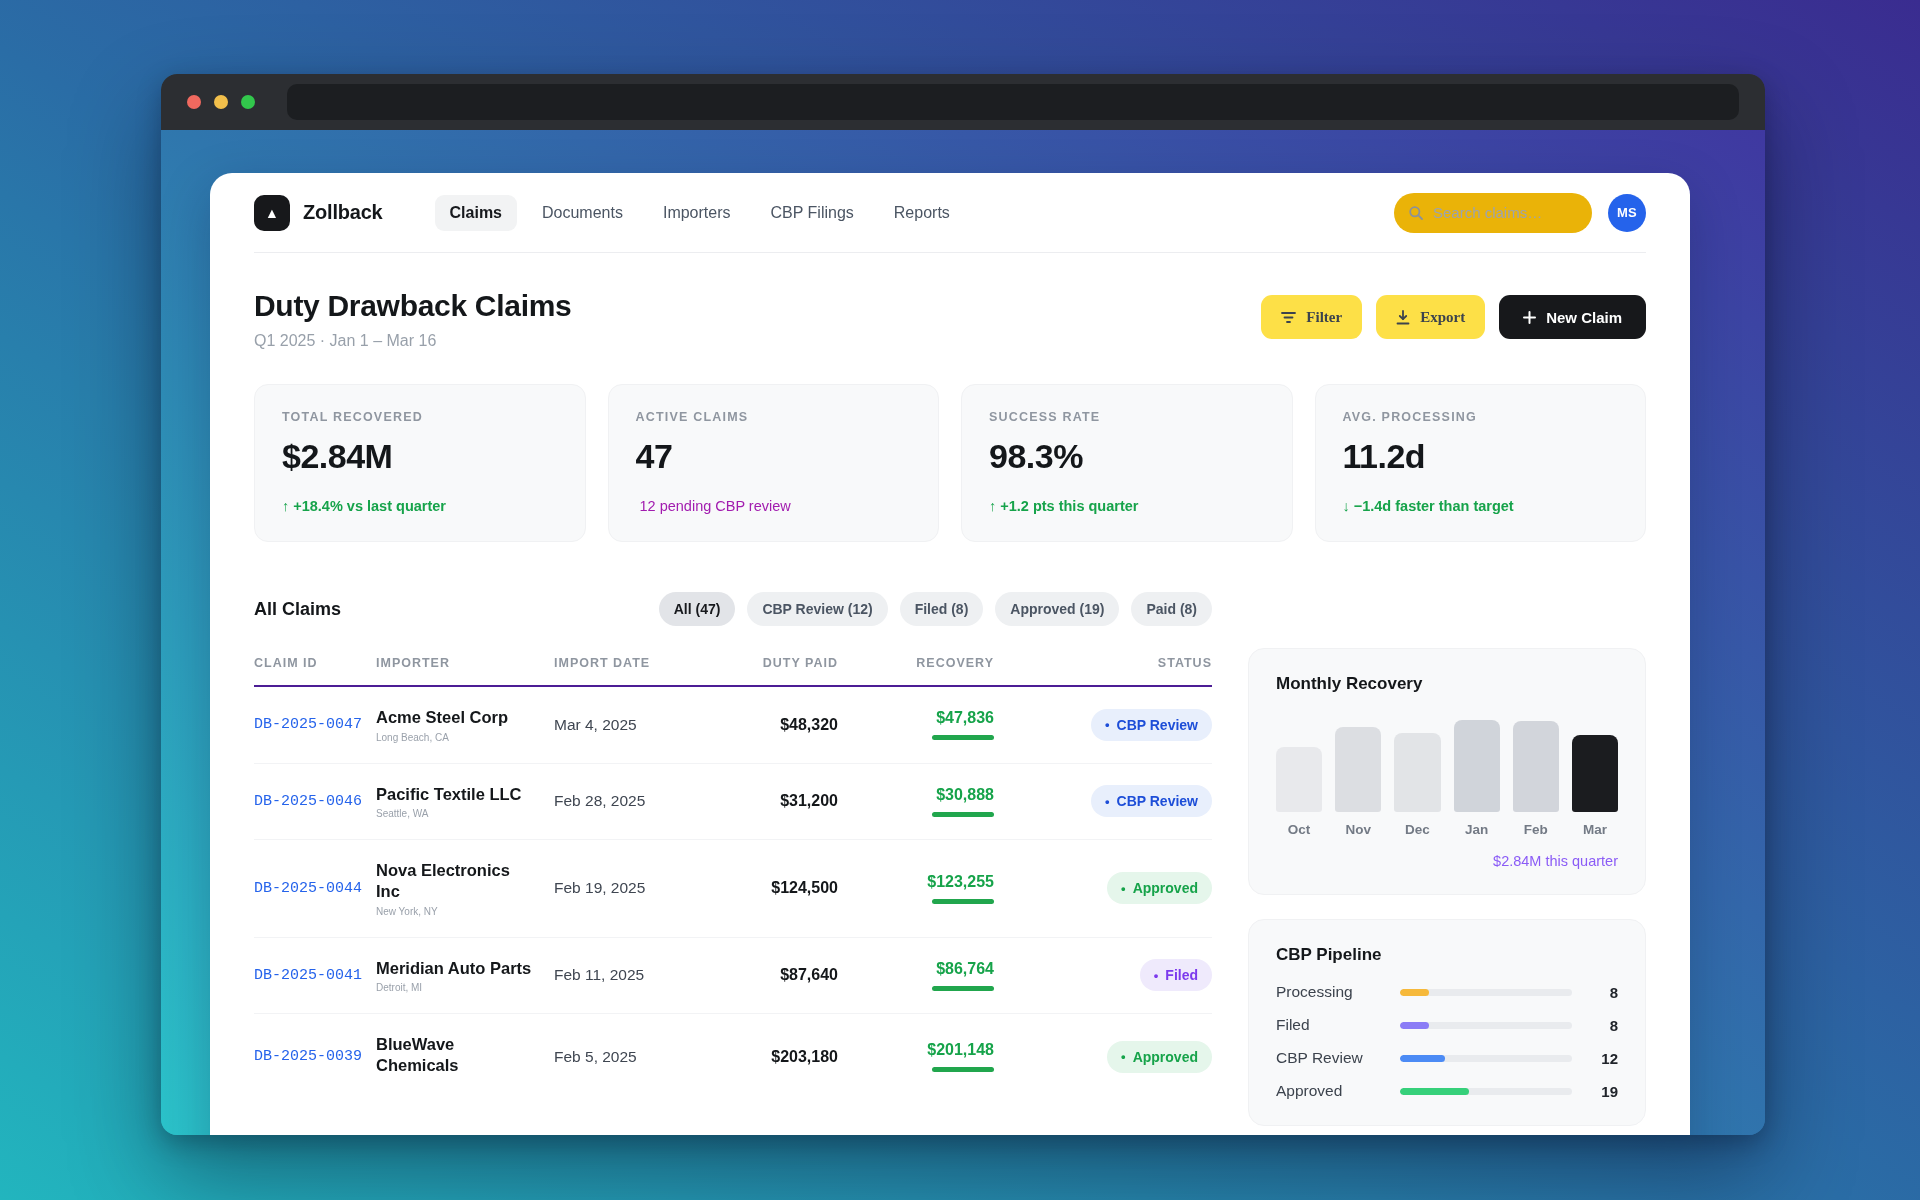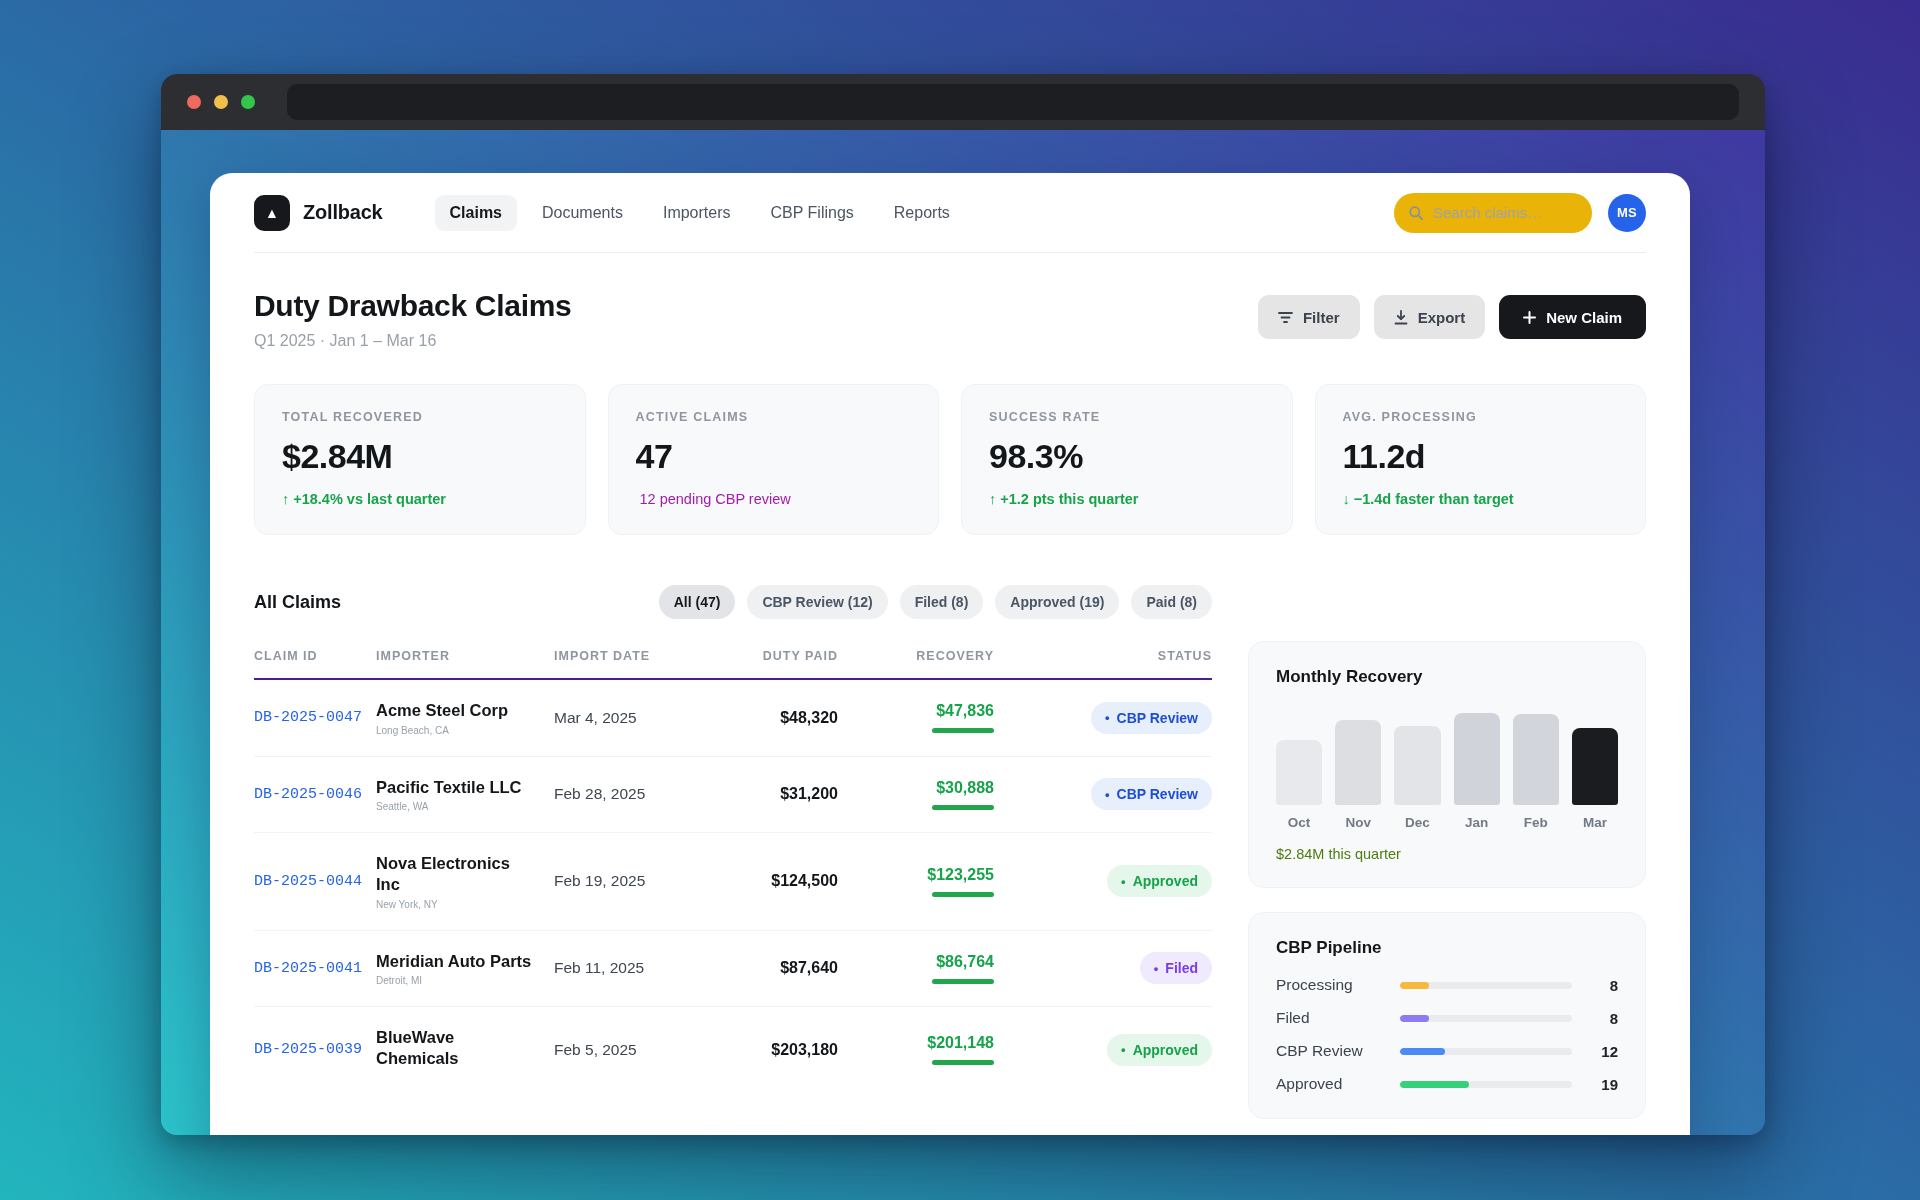--- a/index.html
+++ b/index.html
@@ -42,29 +42,29 @@
   .search-pill { width:198px; height:40px; border-radius:20px; background:#eab308; display:flex; align-items:center; padding:0 14px; gap:9px; }
   .search-pill input { border:none; outline:none; background:transparent; font-size:15px; color:#374151; width:140px; font-family:inherit; }
   .search-pill input::placeholder { color:#9ca3af; }
   .avatar { width:38px; height:38px; border-radius:50%; background:#2563eb; color:#fff; font-size:13px; font-weight:800; display:flex; align-items:center; justify-content:center; letter-spacing:.3px; }
   
   .page-head { display:flex; align-items:flex-start; justify-content:space-between; margin-top:36px; }
   .page-title { font-size:30px; font-weight:800; letter-spacing:-.3px; }
   .page-sub { font-size:16px; color:#98a0aa; margin-top:9px; }
   .head-actions { display:flex; gap:14px; margin-top:6px; }
   .btn { display:inline-flex; align-items:center; gap:10px; height:44px; padding:0 20px; border-radius:11px; font-size:15px; font-weight:700; cursor:pointer; border:none; font-family:inherit; }
-  .btn.ghost { background:#e5e5e5; color:#3c434d; }
+  .btn.ghost { background:#fde047; color:#3c434d;font-family:Liberation Serif, serif; }
   .btn.primary { background:#17181b; color:#fff; padding:0 24px; }
   .btn svg { display:block; }
   
   .stats { display:grid; grid-template-columns:repeat(4,1fr); gap:22px; margin-top:34px; }
   .stat-card { background:#f8f9fa; border:1px solid #f0f1f3; border-radius:14px; padding:25px 27px 27px; }
   .stat-label { font-size:12.5px; font-weight:700; letter-spacing:1.2px; color:#8f96a0; text-transform:uppercase; }
   .stat-value { font-size:34px; font-weight:800; margin-top:13px; letter-spacing:-.5px; }
-  .stat-delta { font-size:14.5px; margin-top:15px; font-weight:700; }
+  .stat-delta { font-size:14.5px; margin-top:22px; font-weight:700; }
   .stat-delta.tone-green { color:#16a34a; }
   .stat-delta.tone-gray { color:#a21caf; font-weight:400; }
   .stat-delta .arrow { margin-right:4px; }
   
   .claims-area { display:flex; gap:36px; margin-top:50px; }
   .claims-left { width:958px; }
   .claims-right { width:398px; margin-top:56px; }
   .claims-head { display:flex; align-items:center; justify-content:space-between; }
   .section-title { font-size:18px; font-weight:800; }
   .chips { display:flex; gap:12px; }
@@ -94,21 +94,21 @@
   .pill.tone-purple { background:#efeafc; color:#7c3aed; }
   
   .side-card { background:#f8f9fa; border:1px solid #f0f1f3; border-radius:16px; padding:25px 27px; }
   .side-card + .side-card { margin-top:24px; }
   .side-title { font-size:17px; font-weight:800; }
   .chart { display:flex; gap:13px; margin-top:26px; align-items:flex-end; height:92px; }
   .bar-col { flex:1; display:flex; flex-direction:column; justify-content:flex-end; height:100%; }
   .bar { width:100%; border-radius:8px 8px 3px 3px; }
   .chart-labels { display:flex; gap:13px; margin-top:10px; }
   .chart-labels span { flex:1; text-align:center; font-size:13.5px; font-weight:600; color:#737a85; }
-  .chart-caption { font-size:14.5px; color:#4d7c0f; margin-top:16px; }
+  .chart-caption { text-align:right; font-size:14.5px; color:#8b5cf6; margin-top:16px; }
   .pipe-rows { margin-top:18px; display:flex; flex-direction:column; gap:15px; }
   .pipe-row { display:grid; grid-template-columns:112px 1fr 34px; align-items:center; gap:12px; }
   .pipe-label { font-size:15.5px; color:#3c434d; }
   .pipe-track { height:7px; border-radius:4px; background:#e9ebee; overflow:hidden; }
   .pipe-fill { height:100%; border-radius:4px; }
   .pipe-count { font-size:15px; font-weight:700; color:#20242a; text-align:right; }
 </style>
 </head>
 <body>
 

